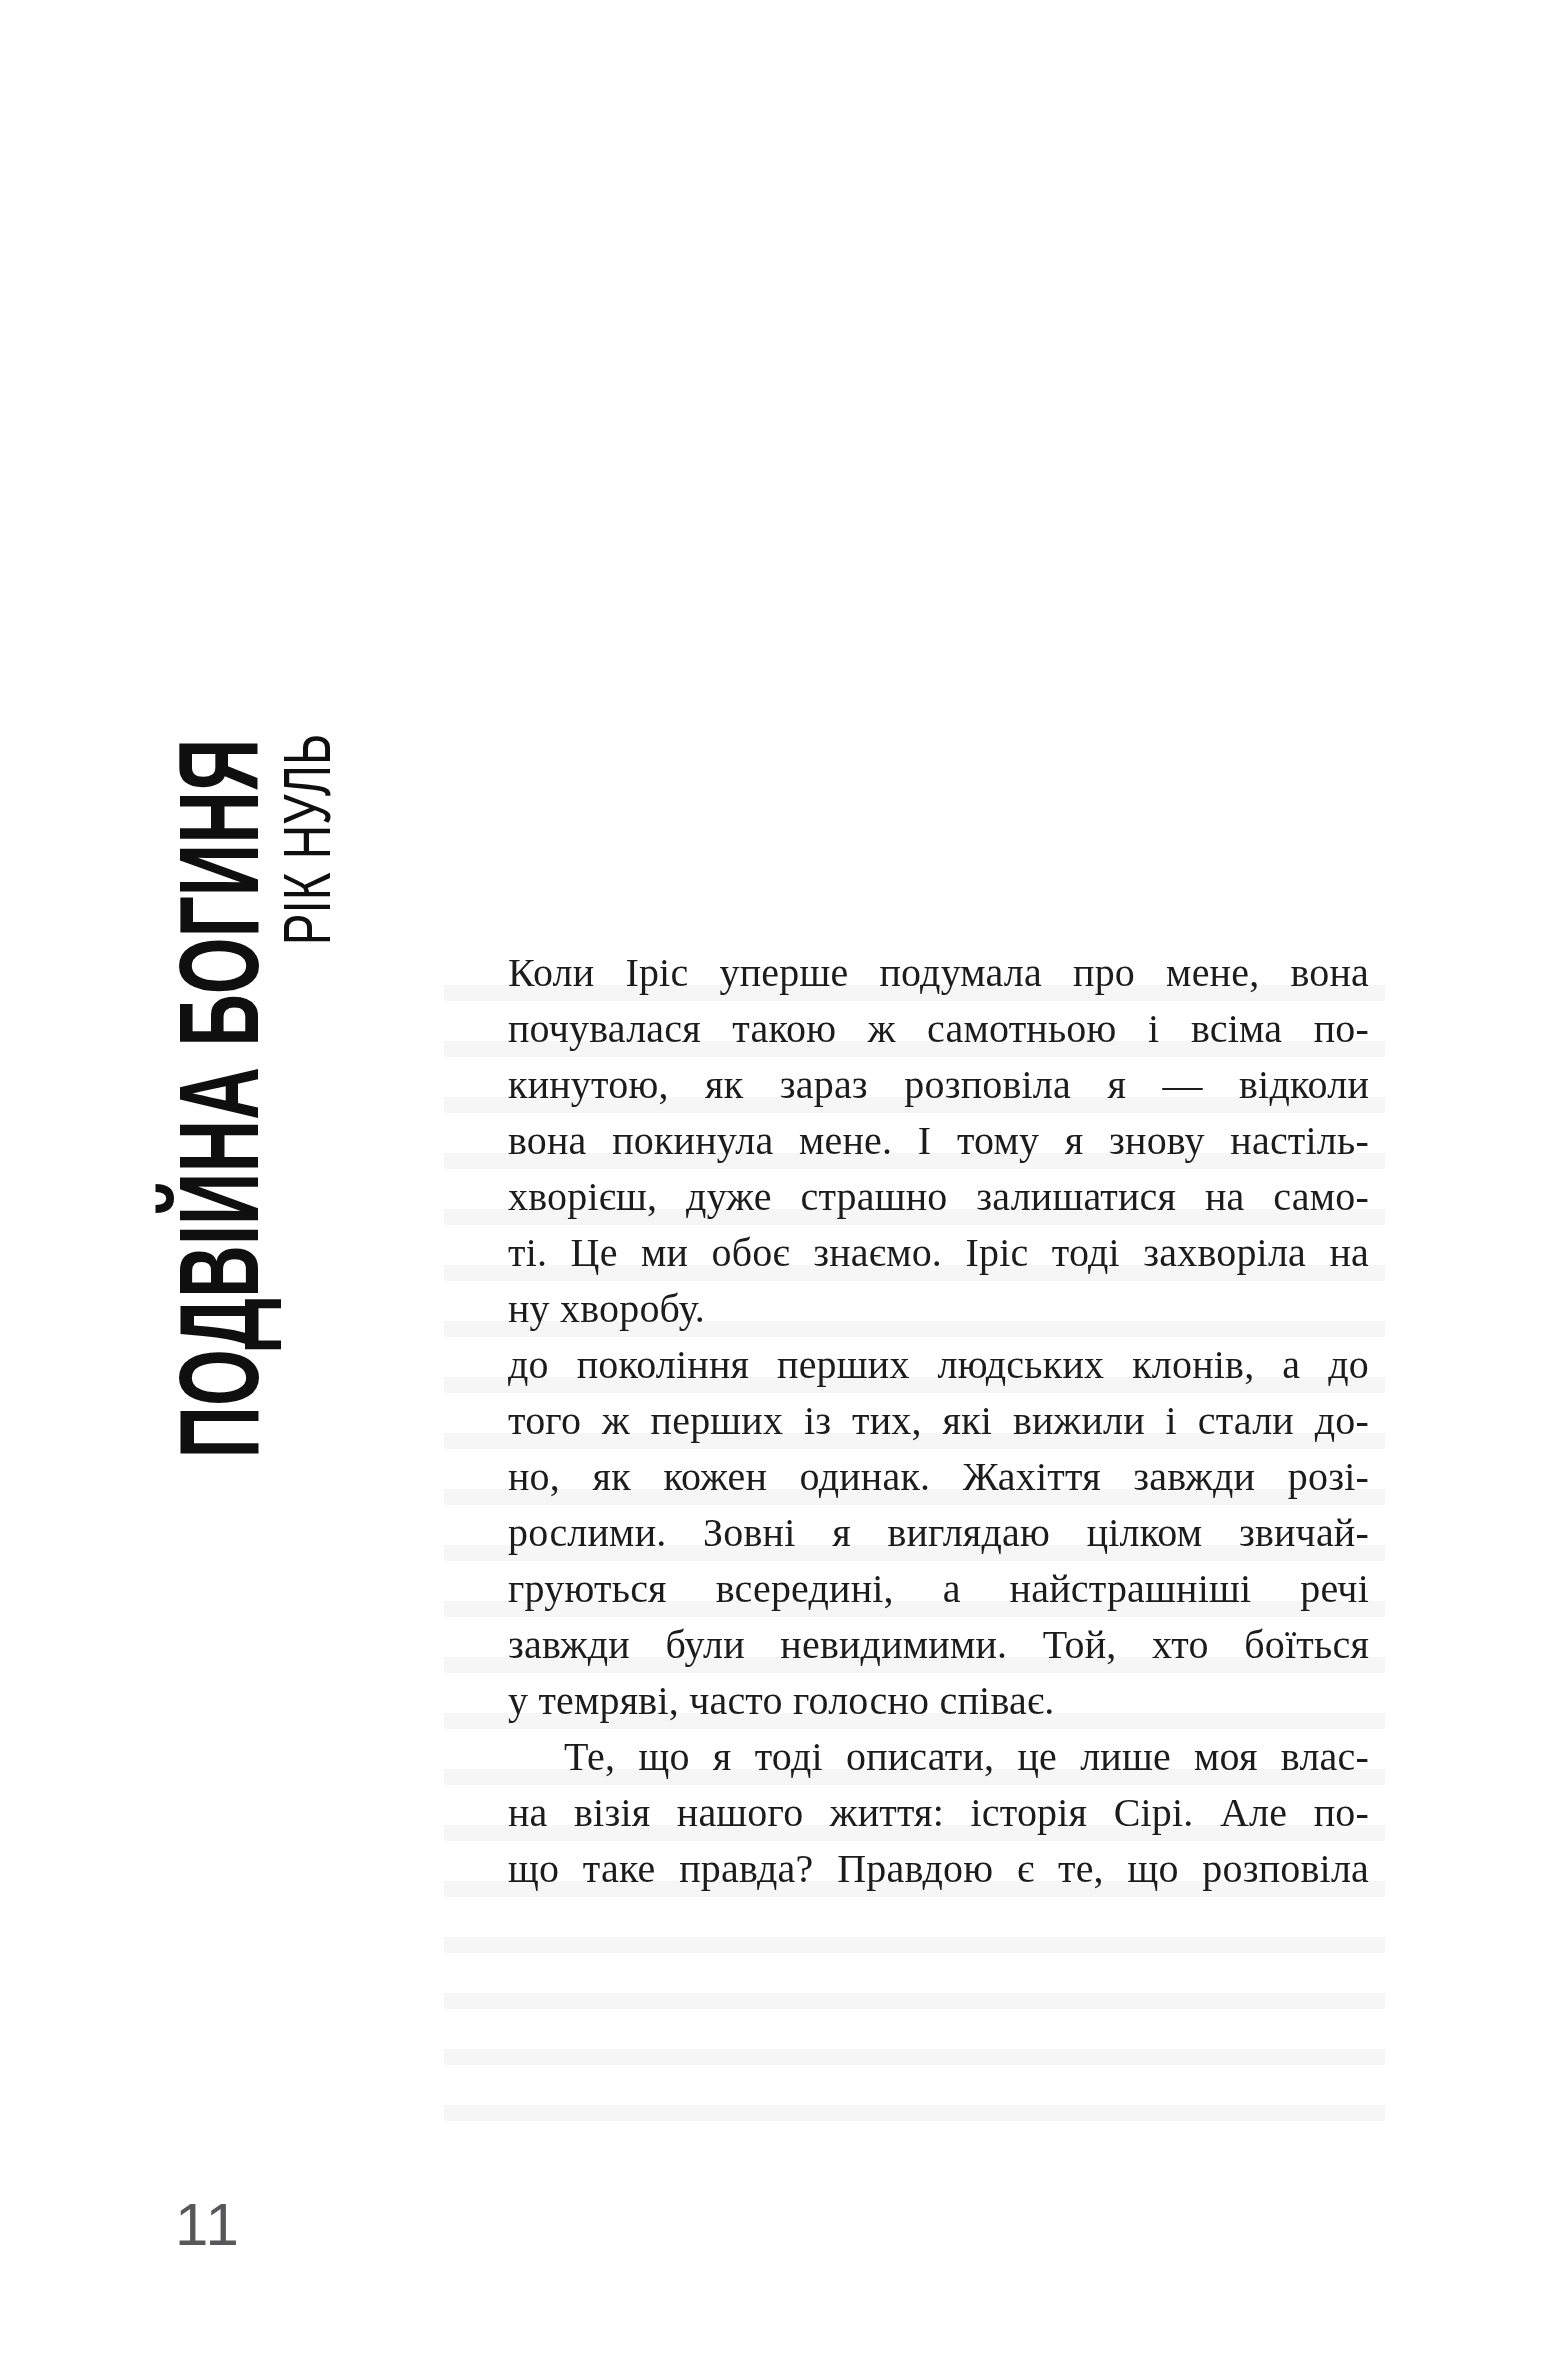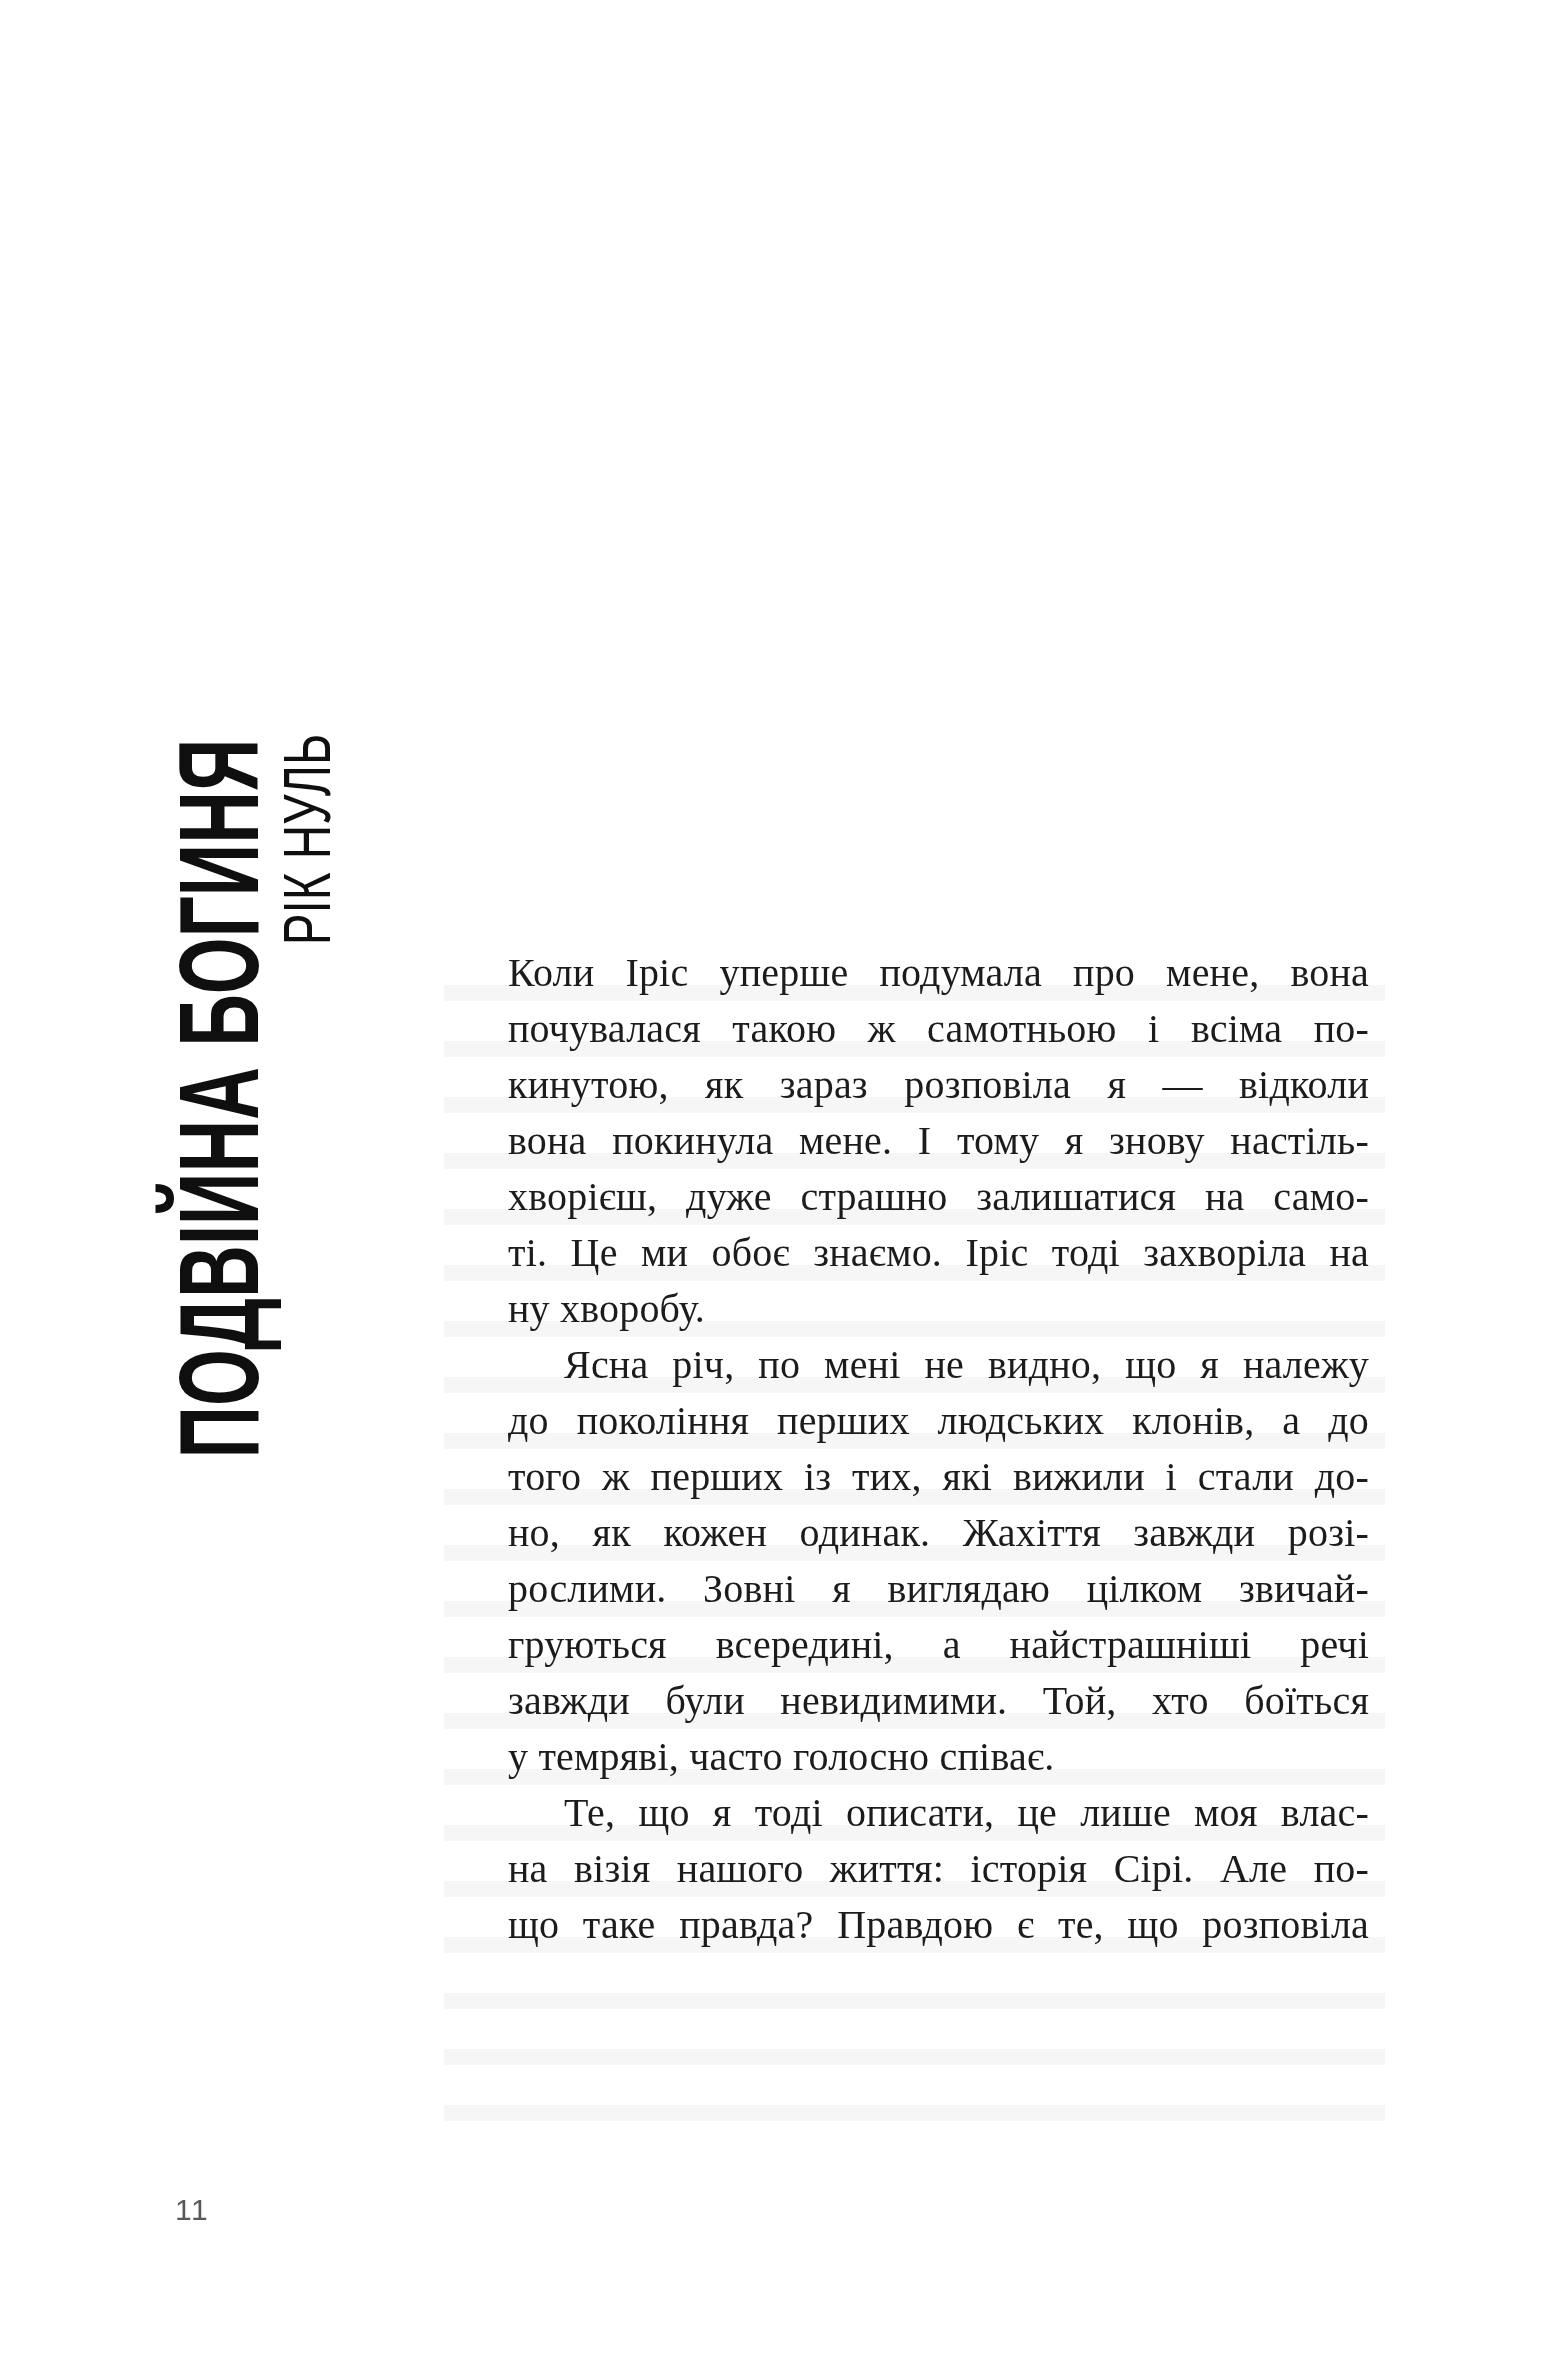--- a/index.html
+++ b/index.html
@@ -58,21 +58,21 @@
     text-align-last:justify;
     height:56px;
     white-space:normal;
   }
   .line.indent{text-indent:56px;}
   .line.pend{text-align-last:left;}
   .pagenum{
     position:absolute;
     left:175px;top:2195px;
     font-family:"Liberation Sans","DejaVu Sans",sans-serif;
-    font-size:30px;
+    font-size:60px;
     line-height:1;
     letter-spacing:1.6px;
     color:var(--pagenum);
   }
 </style>
 </head>
 <body>
 
 <div class="page">
 
@@ -87,21 +87,20 @@
       <div class="para">
         <div class="line">Коли Іріс уперше подумала про мене, вона</div>
         <div class="line">почувалася такою ж самотньою і всіма по-</div>
         <div class="line">кинутою, як зараз розповіла я — відколи</div>
         <div class="line">вона покинула мене. І тому я знову настіль-</div>
         <div class="line">хворієш, дуже страшно залишатися на само-</div>
         <div class="line">ті. Це ми обоє знаємо. Іріс тоді захворіла на</div>
         <div class="line pend">ну хворобу.</div>
       </div>
       <div class="para">
-        <div class="line indent">Ясна річ, по мені не видно, що я належу</div>
         <div class="line">до покоління перших людських клонів, а до</div>
         <div class="line">того ж перших із тих, які вижили і стали до-</div>
         <div class="line">но, як кожен одинак. Жахіття завжди розі-</div>
         <div class="line">рослими. Зовні я виглядаю цілком звичай-</div>
         <div class="line">груються всередині, а найстрашніші речі</div>
         <div class="line">завжди були невидимими. Той, хто боїться</div>
         <div class="line pend">у темряві, часто голосно співає.</div>
       </div>
       <div class="para">
         <div class="line indent">Те, що я тоді описати, це лише моя влас-</div>

